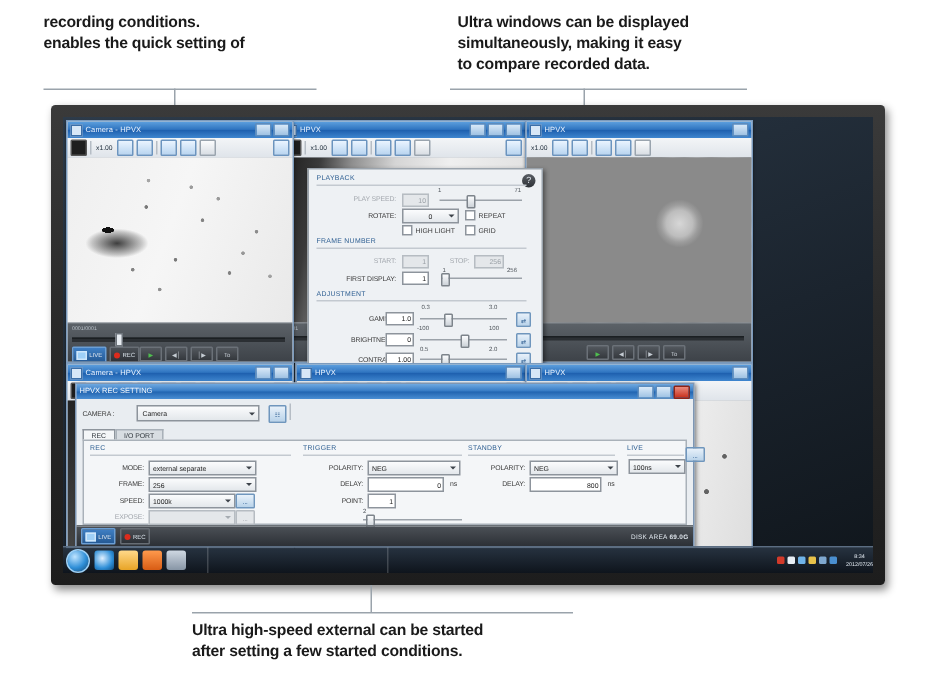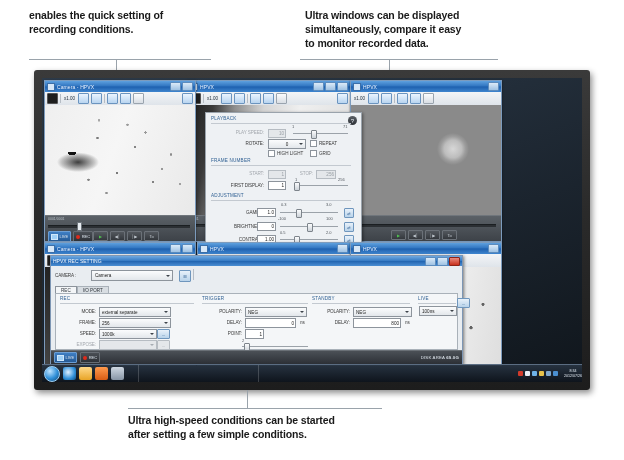--- a/index.html
+++ b/index.html
@@ -165,31 +165,31 @@
   .tbico{width:13px;height:13px;border-radius:2px;margin-left:3px;}
   .tray{margin-left:auto;display:flex;align-items:center;gap:2px;padding-right:2px;}
   .trico{width:5px;height:5px;border-radius:1px;}
   .clock{text-align:center;color:#e4ecf4;font-size:3.6px;line-height:4.6px;padding-left:4px;}
   .sep{position:absolute;top:0;bottom:0;width:1px;background:rgba(255,255,255,.18);}
 </style>
 </head>
 <body>
 
 <div class="caption" style="left:29px;top:8px;width:260px;">
+  <div>recording conditions.</div>
   <div>enables the quick setting of</div>
-  <div>recording conditions.</div>
 </div>
 <div class="cap-rule" style="left:29px;top:59px;width:182px;"></div>
 <div class="cap-stem" style="left:116px;top:59px;height:22px;"></div>
 <div class="cap-dot" style="left:112px;top:79px;"></div>
 
 <div class="caption" style="left:305px;top:8px;width:270px;">
   <div>Ultra windows can be displayed</div>
-  <div>simultaneously, compare it easy</div>
-  <div>to monitor recorded data.</div>
+  <div>simultaneously, making it easy</div>
+  <div>to compare recorded data.</div>
 </div>
 <div class="cap-rule" style="left:300px;top:59px;width:198px;"></div>
 <div class="cap-stem" style="left:389px;top:59px;height:22px;"></div>
 <div class="cap-dot" style="left:385px;top:79px;"></div>
 
 <div id="monitor">
   <div id="screen">
     <div id="desktop"></div>
 
     <div class="cwin" style="left:145px;top:2px;width:162px;height:160px;">
@@ -594,15 +594,15 @@
         </span>
       </span>
     </div>
 
   </div>
 </div>
 
 <div class="cap-stem" style="left:247px;top:390px;height:18px;"></div>
 <div class="cap-rule" style="left:128px;top:408px;width:254px;"></div>
 <div class="caption" style="left:128px;top:413px;width:330px;">
-  <div>Ultra high-speed conditions can be started</div>
-  <div>after setting a few simple conditions.</div>
+  <div>Ultra high-speed external can be started</div>
+  <div>after setting a few started conditions.</div>
 </div>
 
 </body></html>

